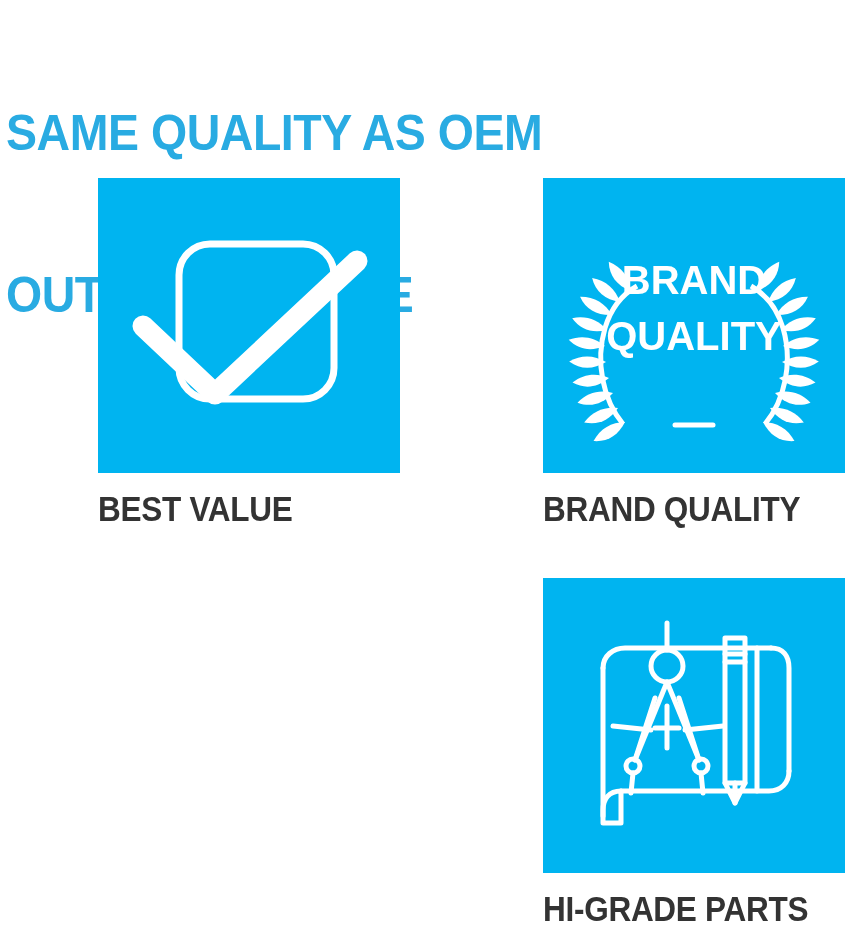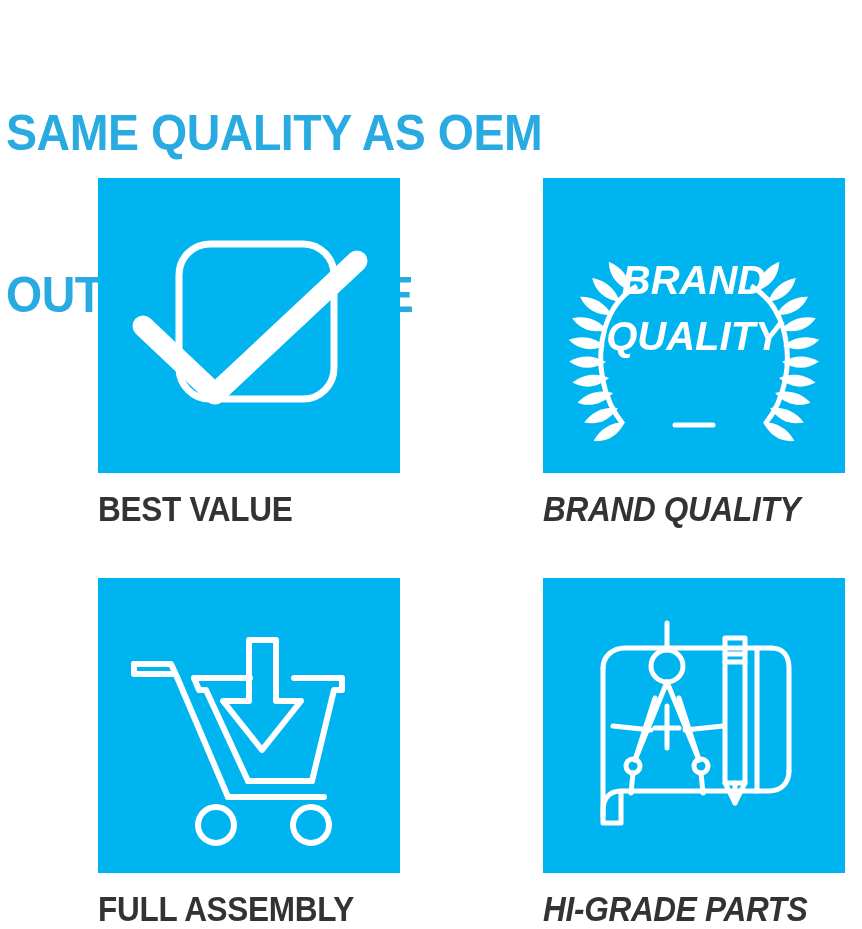--- a/index.html
+++ b/index.html
@@ -44,21 +44,21 @@
   .feature-row {
     position: relative;
     height: 400px;
   }
   .feature {
     position: absolute;
     top: 12px;
     width: 302px;
   }
   .feature.col-0 { left: 98px; }
-  .feature.col-1 { left: 543px; font-style: italic; }
+  .feature.col-1 { left: 543px; }
 
   .tile {
     width: 302px;
     height: 295px;
     background: #00b4f0;
     position: relative;
     overflow: hidden;
   }
   .tile svg {
     position: absolute;
@@ -154,47 +154,20 @@
           <text class="wreath-text" x="151" y="116" font-size="40">BRAND</text>
           <text class="wreath-text" x="151" y="172" font-size="40">QUALITY</text>
         </svg>
       </div>
       <div class="caption wide">BRAND QUALITY</div>
     </div>
   </div>
 
   <div class="feature-row">
 
-    <div class="feature col-0">
-      <div class="tile">
-        <svg viewBox="0 0 302 295">
-          <g fill="none" stroke="#ffffff" stroke-width="6" stroke-linecap="round" stroke-linejoin="round">
-
-            <path d="M36 86 L73 86 L79 99"></path>
-            <path d="M36 86 L36 96 L74 96"></path>
-
-            <path d="M79 99 L130 219"></path>
-            <path d="M96 100 L101 112 L108 112 L150 203"></path>
-            <path d="M96 100 L152 100"></path>
-
-            <path d="M196 100 L244 100 L244 112 L236 112 L214 203"></path>
-
-            <path d="M150 203 L214 203"></path>
-
-            <path d="M130 219 L226 219"></path>
-
-            <circle cx="118" cy="247" r="18"></circle>
-            <circle cx="213" cy="247" r="18"></circle>
-
-            <path d="M151 62 L178 62 L178 123 L203 123 L164 172 L125 123 L151 123 Z"></path>
-          </g>
-        </svg>
-      </div>
-      <div class="caption">FULL ASSEMBLY</div>
-    </div>
 
     <div class="feature col-1">
       <div class="tile">
         <svg viewBox="0 0 302 295">
           <g fill="none" stroke="#ffffff" stroke-width="5" stroke-linecap="round" stroke-linejoin="round">
 
             <path d="M60 90 L60 215 L60 238"></path>
             <path d="M60 90 C60 78 70 70 82 70 L228 70"></path>
             <path d="M228 70 C240 70 246 78 246 90 L246 193"></path>
             <path d="M246 193 C246 205 238 213 226 213 L78 213"></path>

